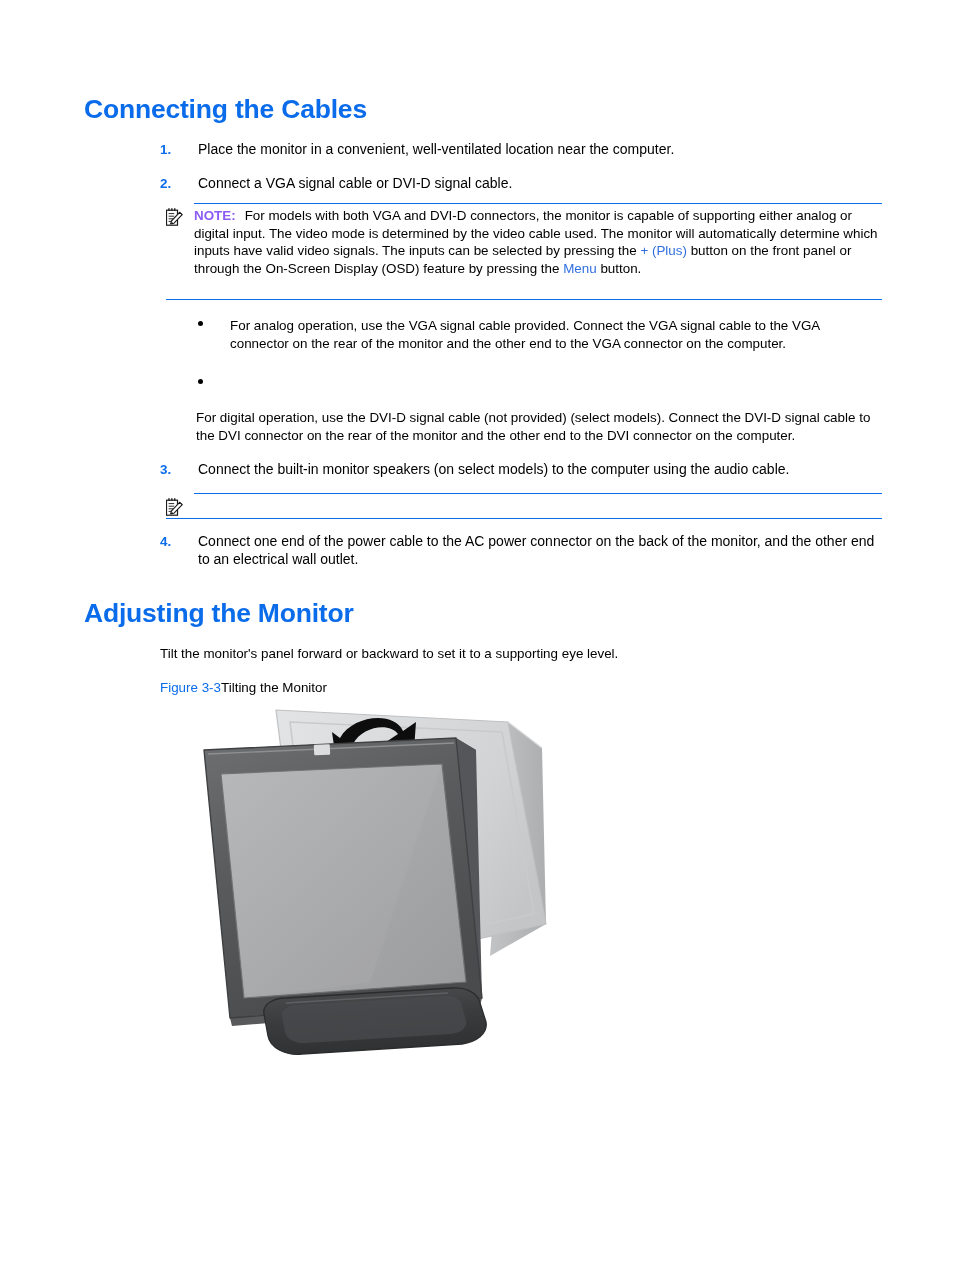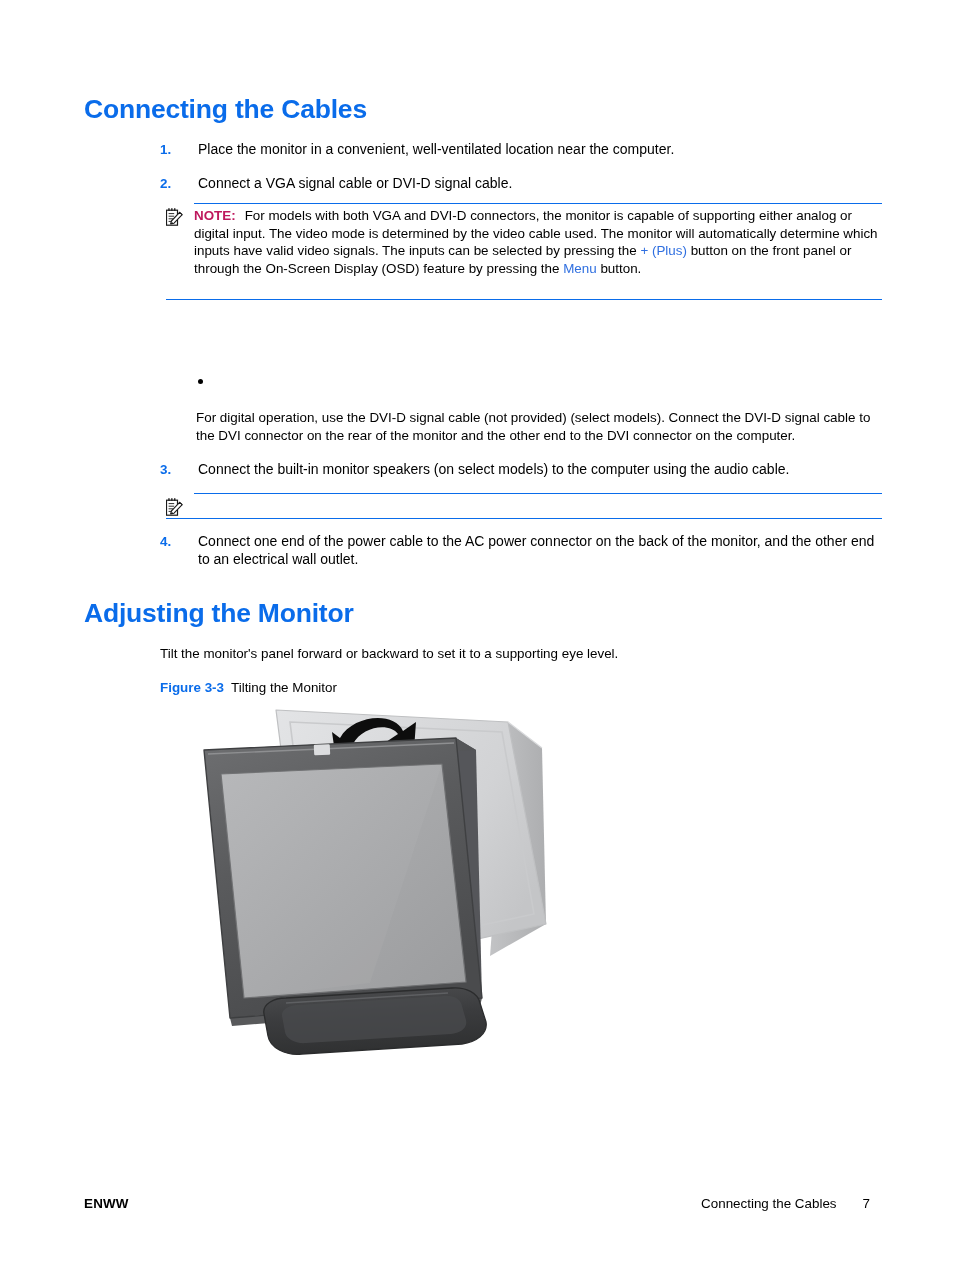--- a/index.html
+++ b/index.html
@@ -118,39 +118,38 @@
     height: 18px;
   }
   .note-content {
     position: absolute;
     left: 28px;
     top: 4px;
     font-size: 13.4px;
     line-height: 17.6px;
   }
   .note-label {
-    color: #be185d;
+    color: #8b5cf6;
     font-weight: bold;
     margin-right: 9px;
   }
   .blue-inline { color: #2f6fe0; }
 
   
   .fig-caption {
     position: absolute;
     left: 160px;
     top: 679px;
     font-size: 13.4px;
     line-height: 17.6px;
     white-space: nowrap;
   }
   .fig-num {
     color: #0a6cea;
-    font-weight: bold;
-    margin-right: 7px;
+    font-weight: normal;
   }
 
   
   #figure-tilting-monitor {
     position: absolute;
     left: 190px;
     top: 698px;
     width: 380px;
     height: 360px;
   }
@@ -216,20 +215,24 @@
         <path d="M13.6 4.3 L16.2 6.6" stroke="#1a1a1a" stroke-width="1"></path>
         <path d="M4.7 15.9 L6.4 14.2" stroke="#1a1a1a" stroke-width="1"></path>
       </svg>
     </div>
 
     <div class="note-content" style="width:688px;">
       <span class="note-label">NOTE:</span><span>For models with both VGA and DVI-D connectors, the monitor is capable of supporting either analog or digital input. The video mode is determined by the video cable used. The monitor will automatically determine which inputs have valid video signals. The inputs can be selected by pressing the </span><span class="blue-inline">+ (Plus)</span><span> button on the front panel or through the On-Screen Display (OSD) feature by pressing the </span><span class="blue-inline">Menu</span><span> button.</span>
     </div>
   </div>
 
+  <div class="bul-item" style="top:317px;">
+    <div class="bul-marker"><span></span></div>
+    <div class="bul-body">For analog operation, use the VGA signal cable provided. Connect the VGA signal cable to the VGA connector on the rear of the monitor and the other end to the VGA connector on the computer.</div>
+  </div>
 
   <div class="bul-item" style="top:375px;flex-direction:column;">
     <div class="bul-marker"><span></span></div>
     <div class="bul-body">For digital operation, use the DVI-D signal cable (not provided) (select models). Connect the DVI-D signal cable to the DVI connector on the rear of the monitor and the other end to the DVI connector on the computer.</div>
   </div>
 
   <div class="num-item" style="top:461px;">
     <div class="num-marker">3.</div>
     <div class="num-body">Connect the built-in monitor speakers (on select models) to the computer using the audio cable.</div>
   </div>
@@ -365,20 +368,14 @@
         <path d="M92 318 C91 312, 98 308, 106 307 L254 298
                  C263 297, 271 301, 272 308 L276 322
                  C278 330, 270 335, 261 336 L116 345
                  C106 346, 96 341, 95 334 Z" fill="#4a4b4d" opacity="0.75"></path>
 
         <path d="M96 305 L258 295" stroke="#6a6b6d" stroke-width="1.6" fill="none" opacity="0.7"></path>
       </g>
     </svg>
   </div>
 
-  <div class="footer">
-    <div class="footer-left">ENWW</div>
-    <div class="footer-right">
-      <span class="footer-chapter">Connecting the Cables</span><span class="footer-page">7</span>
-    </div>
-  </div>
 
 </div>
 
 </body></html>

